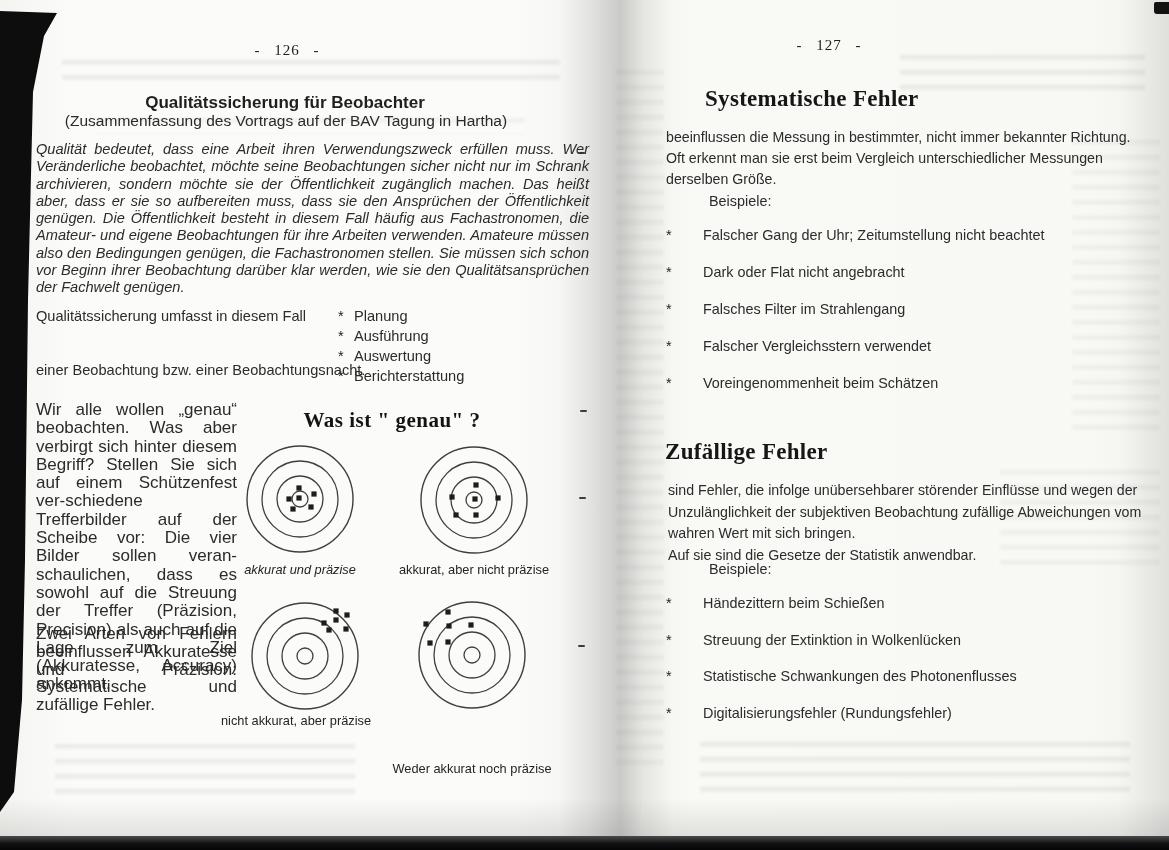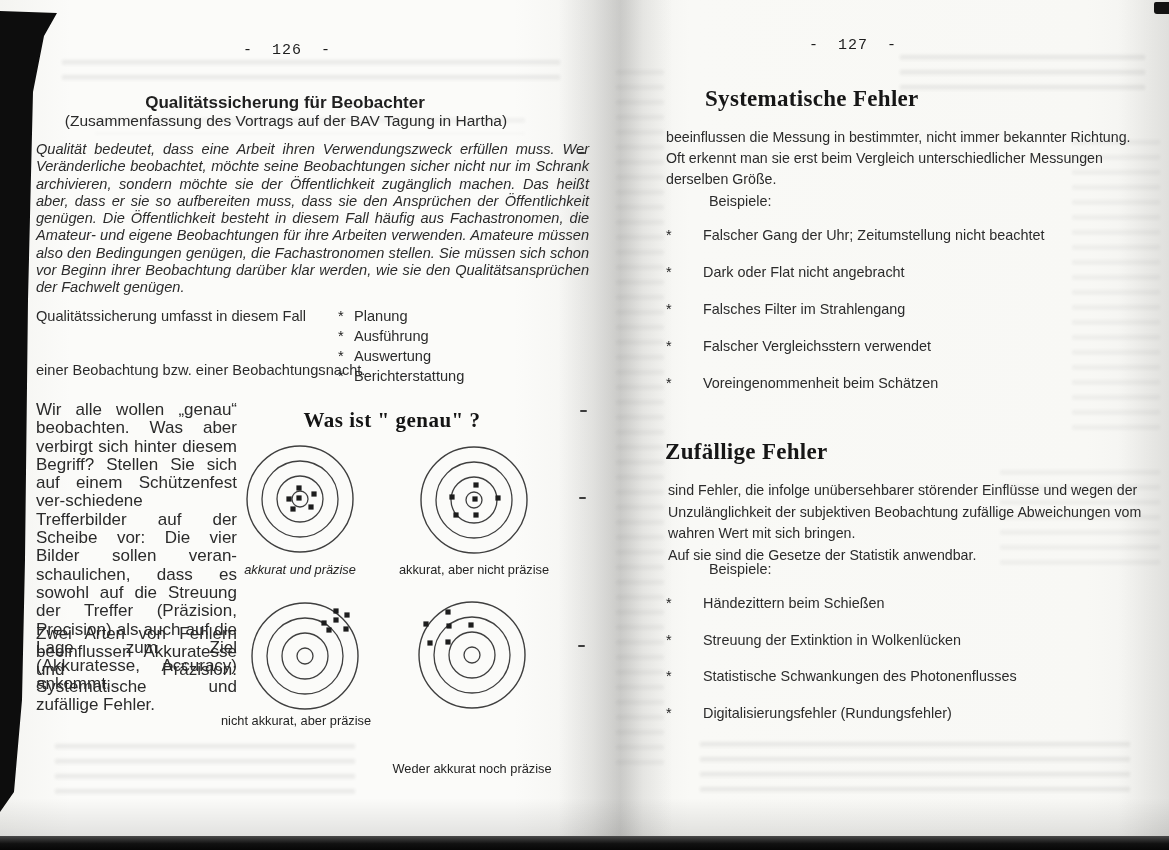--- a/index.html
+++ b/index.html
@@ -16,21 +16,21 @@
   .bottom-shade{left:0;top:798px;width:1169px;height:38px;background:linear-gradient(180deg,rgba(0,0,0,0) 0%,rgba(0,0,0,0.10) 100%);}
   .gutter-shadow{left:558px;top:0;width:115px;height:836px;
     background:linear-gradient(90deg,rgba(0,0,0,0) 0%,rgba(60,60,60,0.10) 30%,rgba(45,45,45,0.20) 54%,rgba(60,60,60,0.08) 74%,rgba(0,0,0,0) 100%);}
   .right-edge-shade{left:1118px;top:0;width:51px;height:836px;background:linear-gradient(90deg,rgba(0,0,0,0) 0%,rgba(0,0,0,0.08) 100%);}
   .corner-mark{right:0;top:2px;width:15px;height:12px;background:#121212;border-radius:2px 0 0 3px;}
   .tick{background:#3c3c3c;width:7px;height:2px;border-radius:1px;}
   .smudge{filter:blur(1.6px);opacity:.45;
     background:repeating-linear-gradient(180deg,rgba(110,110,110,0.30) 0px,rgba(130,130,130,0.22) 5px,rgba(0,0,0,0) 5px,rgba(0,0,0,0) 15px);}
   .smudge.faint{opacity:.28;}
   
-  .pageno{font-family:Liberation Mono, monospace;font-size:15px;color:#1d1d1d;letter-spacing:1px;word-spacing:9px;text-align:center;width:130px;}
+  .pageno{font-family:Liberation Serif, serif;font-size:15px;color:#1d1d1d;letter-spacing:1px;word-spacing:9px;text-align:center;width:130px;}
   .doc-title{font-size:17px;font-weight:bold;color:#1f1f1f;text-align:center;width:450px;}
   .doc-subtitle{font-size:15.5px;color:#2a2a2a;text-align:center;width:500px;}
   .body-just{font-size:14.6px;line-height:17.3px;text-align:justify;font-style:italic;}
   .col-just{font-size:17px;line-height:18.3px;text-align:justify;}
   .plain{font-size:14.6px;}
   .qs-row{display:flex;margin-bottom:4px;font-size:14.6px;line-height:16px;}
   .qs-row .star{width:16px;color:#222;}
   .serif-h{font-family:"Liberation Serif",serif;font-weight:bold;font-size:23px;color:#161616;letter-spacing:.3px;}
   .diagram-title{font-family:"Liberation Serif",serif;font-weight:bold;font-size:21px;color:#141414;text-align:center;width:300px;letter-spacing:.5px;}
   .target-label{font-size:12.8px;color:#242424;text-align:center;width:176px;}
@@ -149,21 +149,21 @@
       <rect x="52.4" y="23.4" width="5.2" height="5.2" fill="#1d1d1d"></rect>
       <rect x="11.4" y="41.4" width="5.2" height="5.2" fill="#1d1d1d"></rect>
       <rect x="29.4" y="40.4" width="5.2" height="5.2" fill="#1d1d1d"></rect>
     </svg>
 
   <div class="abs target-label" style="left:212px;top:562px;font-style:italic;">akkurat und präzise</div>
   <div class="abs target-label" style="left:386px;top:562px;">akkurat, aber nicht präzise</div>
   <div class="abs target-label" style="left:208px;top:713px;">nicht akkurat, aber präzise</div>
   <div class="abs target-label" style="left:384px;top:713px;margin-top:48px;">Weder akkurat noch präzise</div>
 
-  <div class="abs pageno" style="left:788px;top:37px;">- 127 -</div>
+  <div class="abs pageno" style="left:764px;top:37px;">- 127 -</div>
 
   <div class="abs serif-h" style="left:665px;top:86px;margin-left:40px;">Systematische Fehler</div>
   <div class="abs rp-body" style="left:666px;top:127px;width:468px;">beeinflussen die Messung in bestimmter, nicht immer bekannter Richtung. Oft erkennt man sie erst beim Vergleich unterschiedlicher Messungen derselben Größe.</div>
   <div class="abs beispiele" style="left:670px;top:193px;">Beispiele:</div>
 
   <div class="abs list1" style="left:666px;top:226px;width:470px;">
     <div class="ex-item">
         <span class="star">*</span>
         <span>Falscher Gang der Uhr; Zeitumstellung nicht beachtet</span>
       </div>

